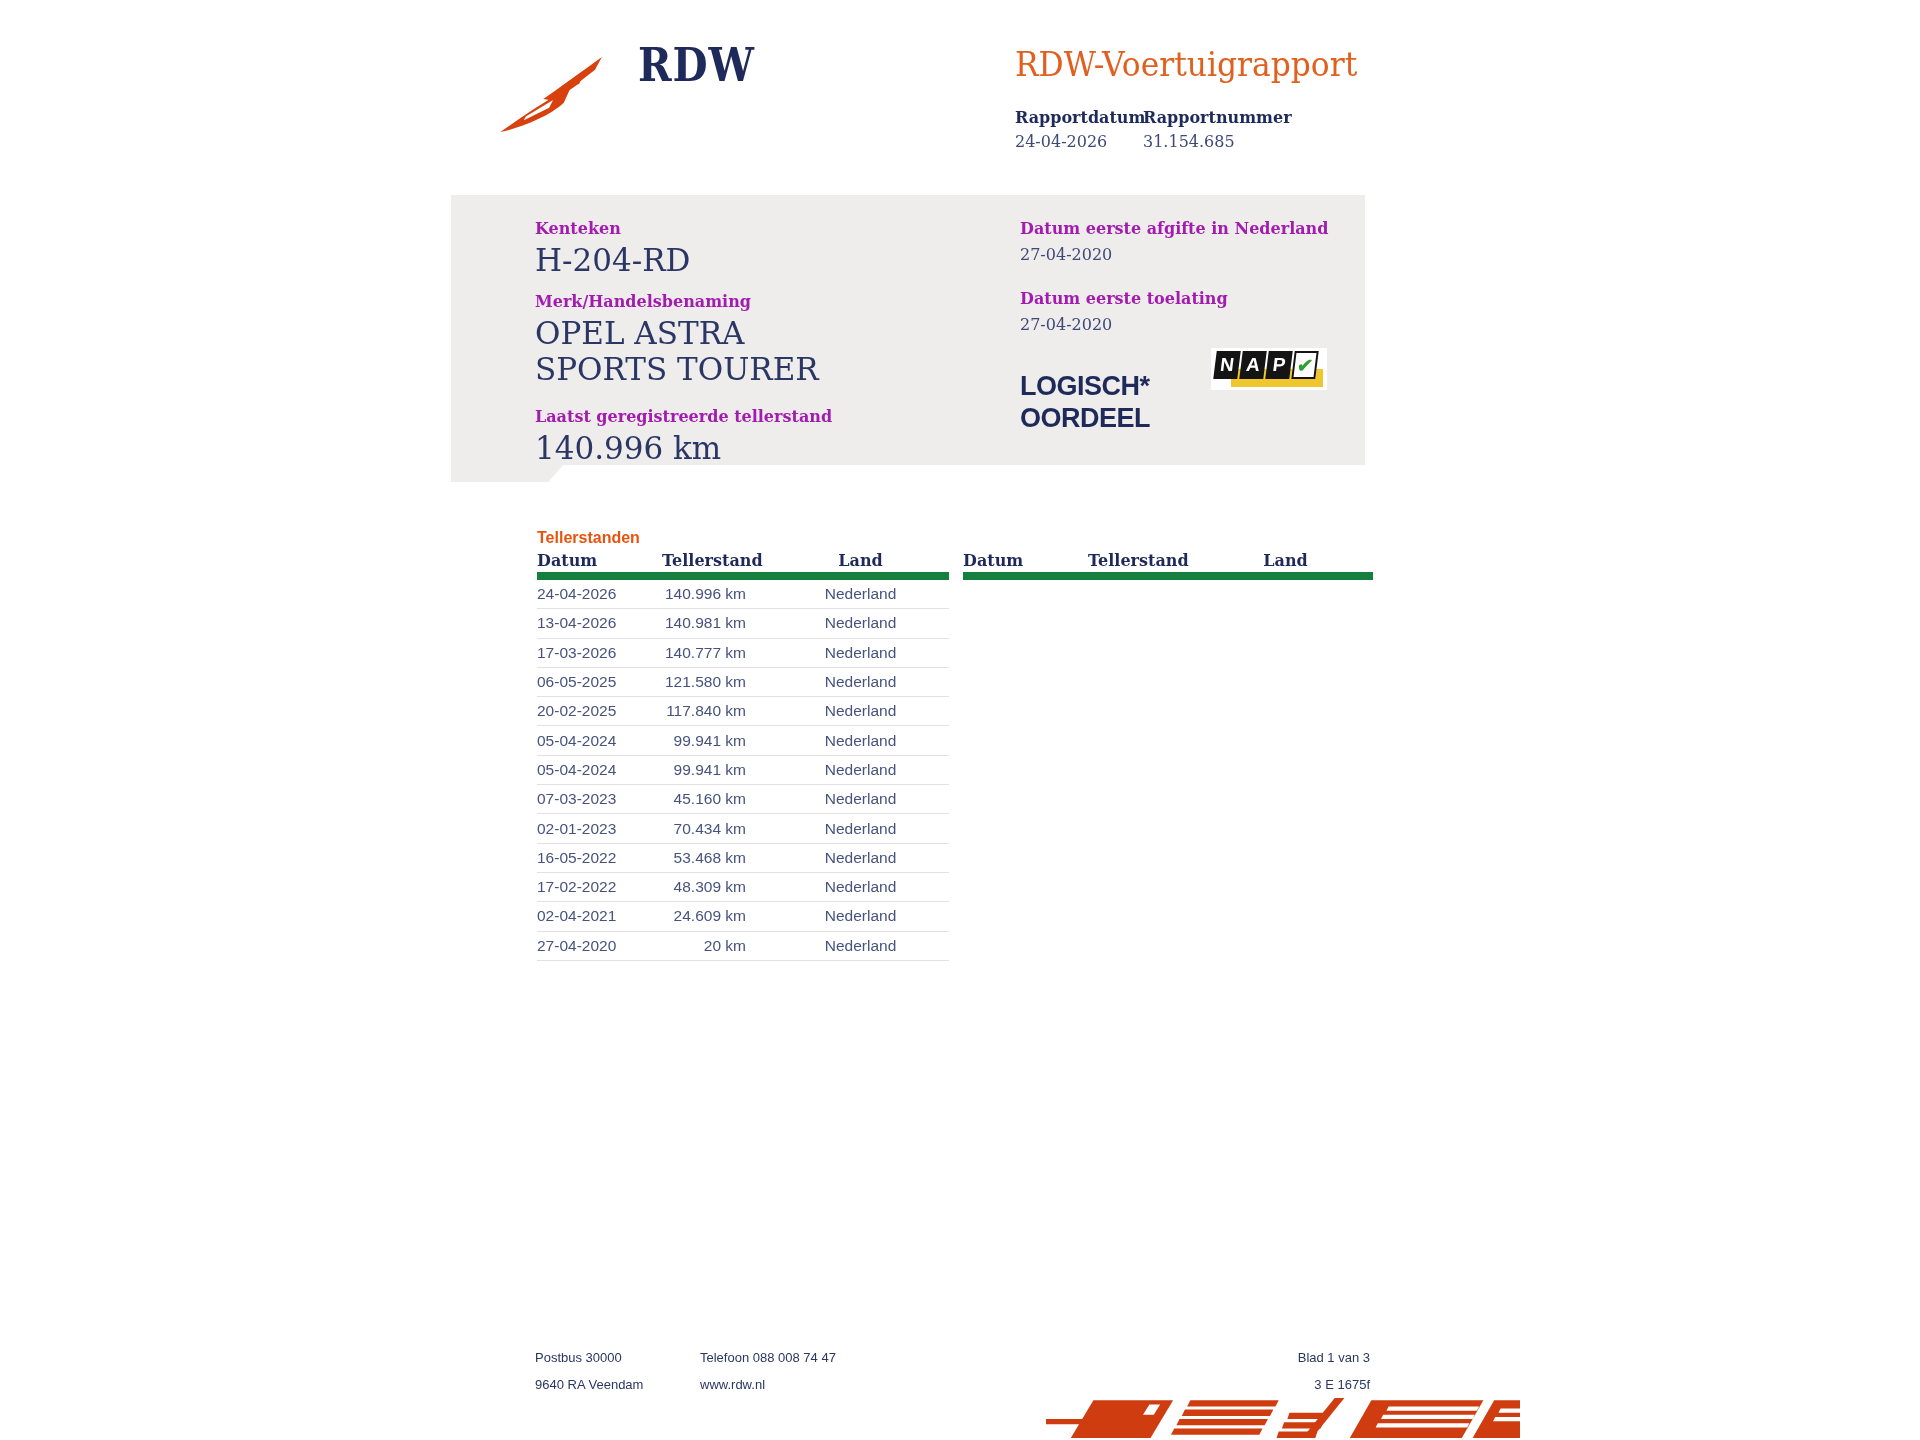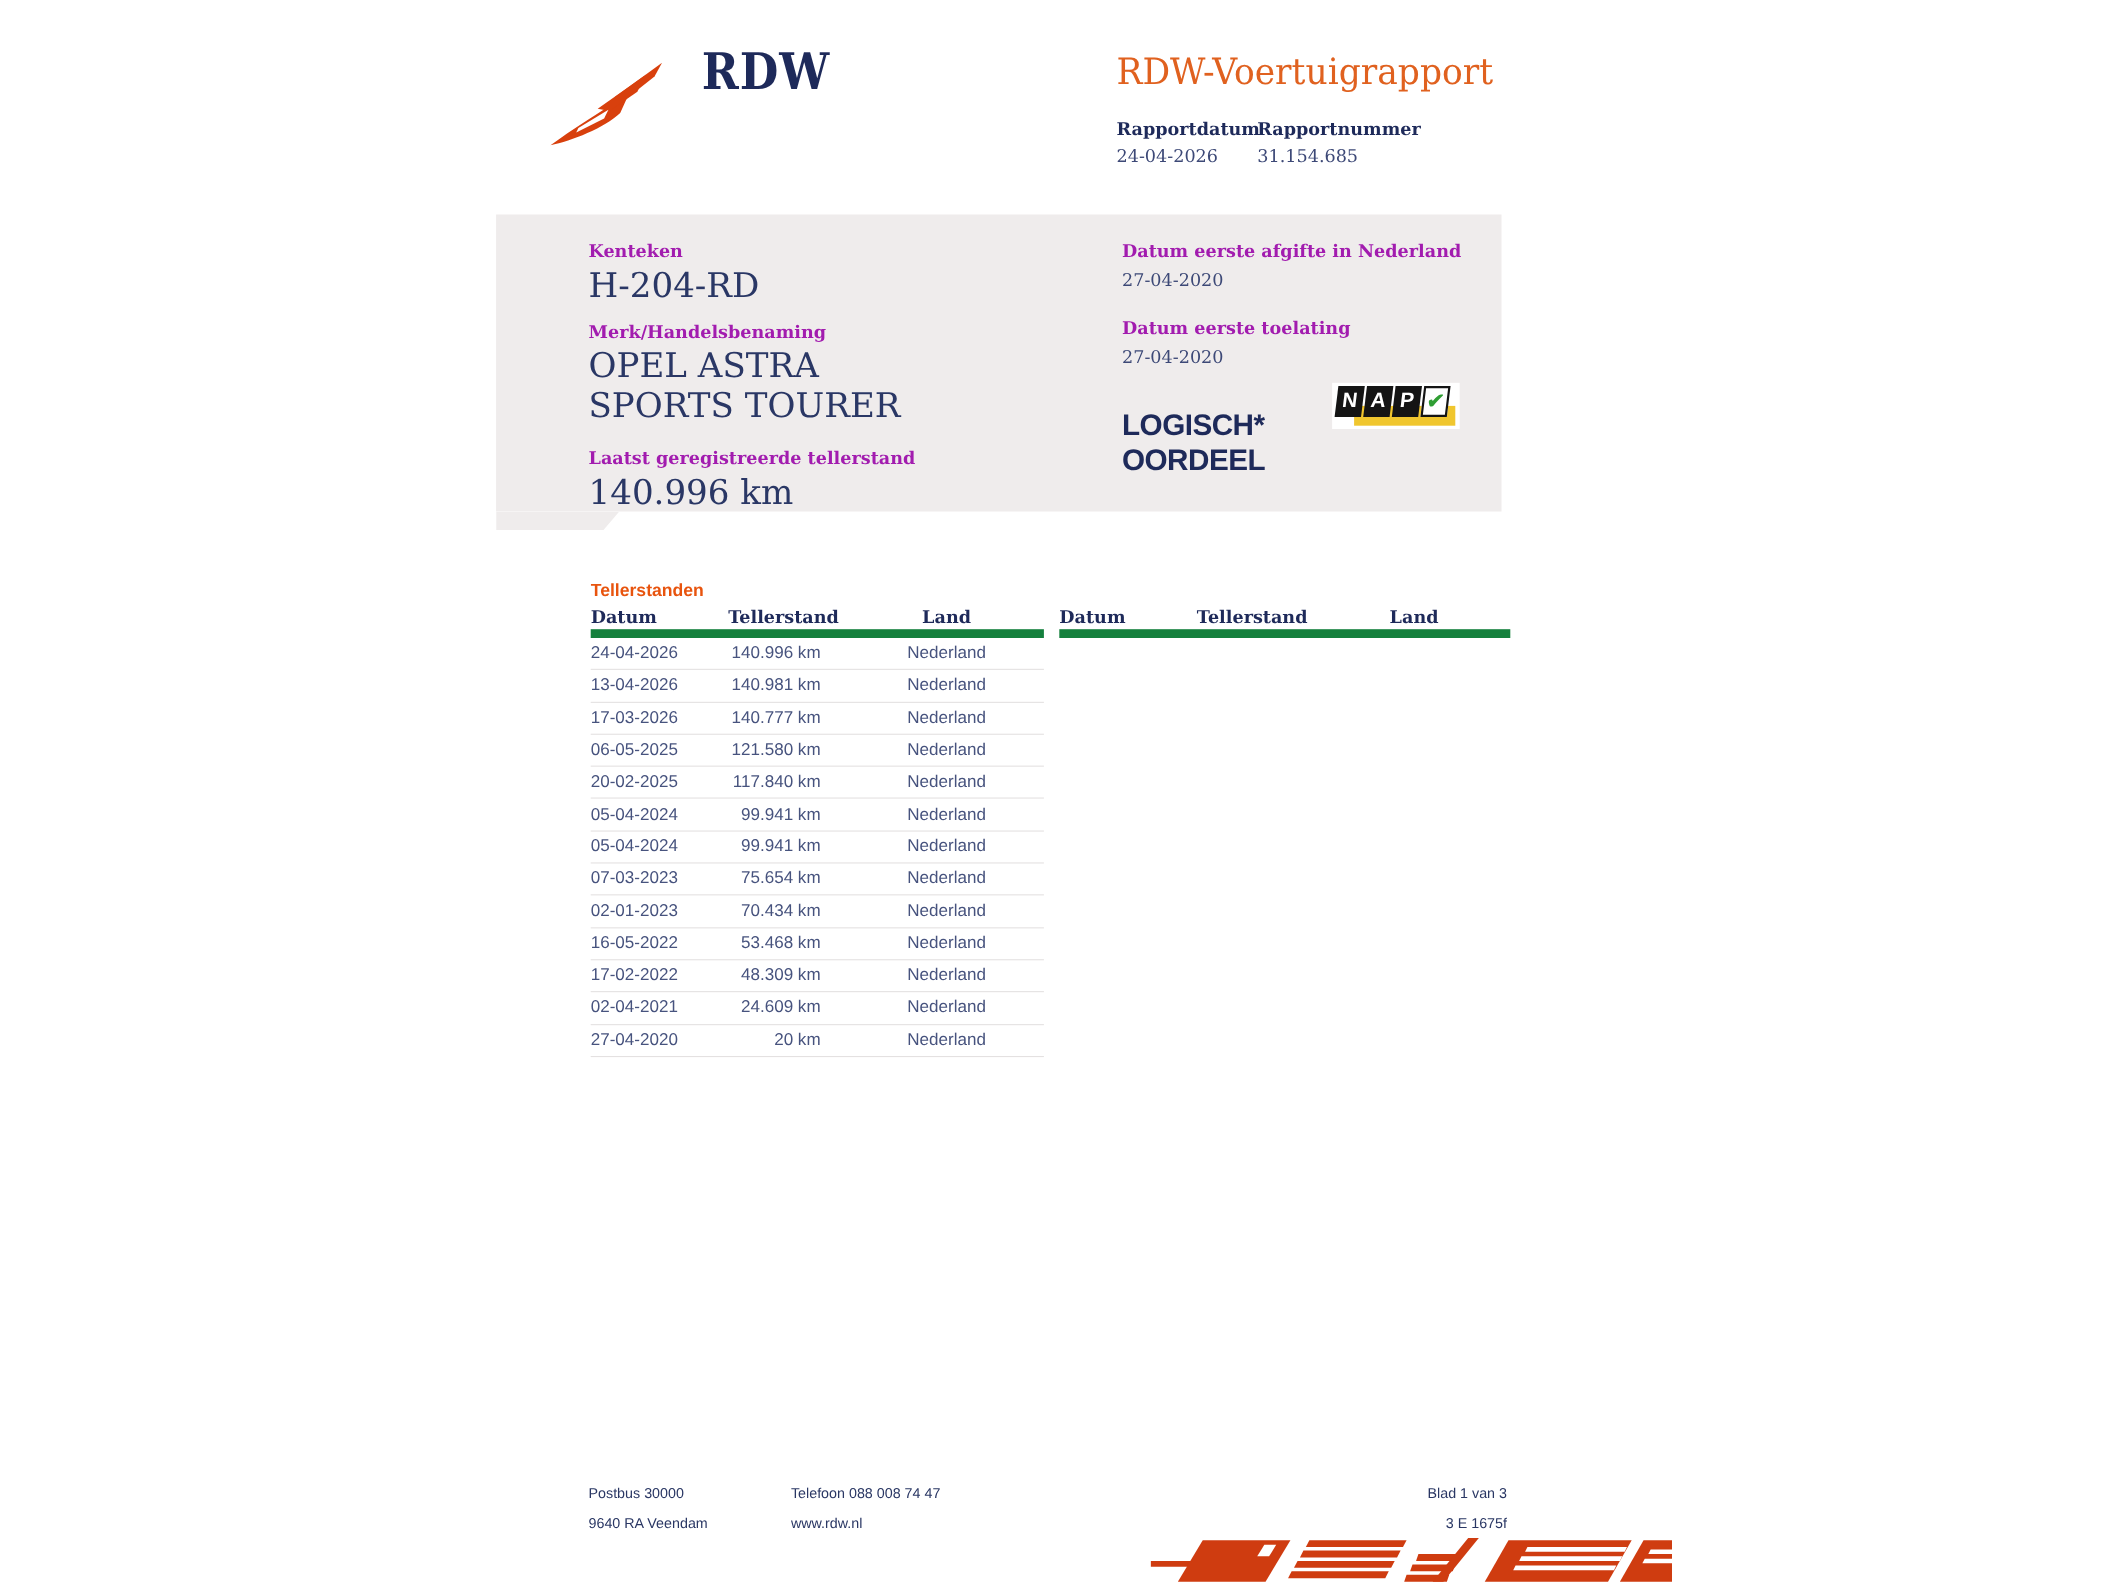--- a/index.html
+++ b/index.html
@@ -74,21 +74,21 @@
   
   .footnote { position:absolute; left:532px; top:1136px; width:810px; }
   .fn-title { font-weight:700; font-size:20px; color:#1e2a5a; letter-spacing:-.3px; }
   .fn-title sup { font-size:12px; margin-right:3px; }
   .fn-text { margin:10px 0 0 0; font-size:15.5px; line-height:24px; color:#e5764d; }
 
   
   .foot-col { position:absolute; top:1315px; font-size:13px; color:#2a3764;margin-top:35px; }
   .foot-col div { height:27px; }
   .foot-left { left:535px; }
-  .foot-mid  { left:719px; }
+  .foot-mid  { left:700px; }
   .foot-right{ left:1170px; width:200px; text-align:right; }
 
   .bottom-art { position:absolute; left:1046px; top:1396px; width:474px; height:44px; }
 </style>
 </head>
 <body>
 
 <div class="page">
 
   <div class="brand">
@@ -196,21 +196,21 @@
     </div>
 
     <div class="tr">
       <span class="td c1">05-04-2024</span>
       <span class="td c2">99.941 km</span>
       <span class="td c3">Nederland</span>
     </div>
 
     <div class="tr">
       <span class="td c1">07-03-2023</span>
-      <span class="td c2">75.654 km</span>
+      <span class="td c2">45.160 km</span>
       <span class="td c3">Nederland</span>
     </div>
 
     <div class="tr">
       <span class="td c1">02-01-2023</span>
       <span class="td c2">70.434 km</span>
       <span class="td c3">Nederland</span>
     </div>
 
     <div class="tr">

